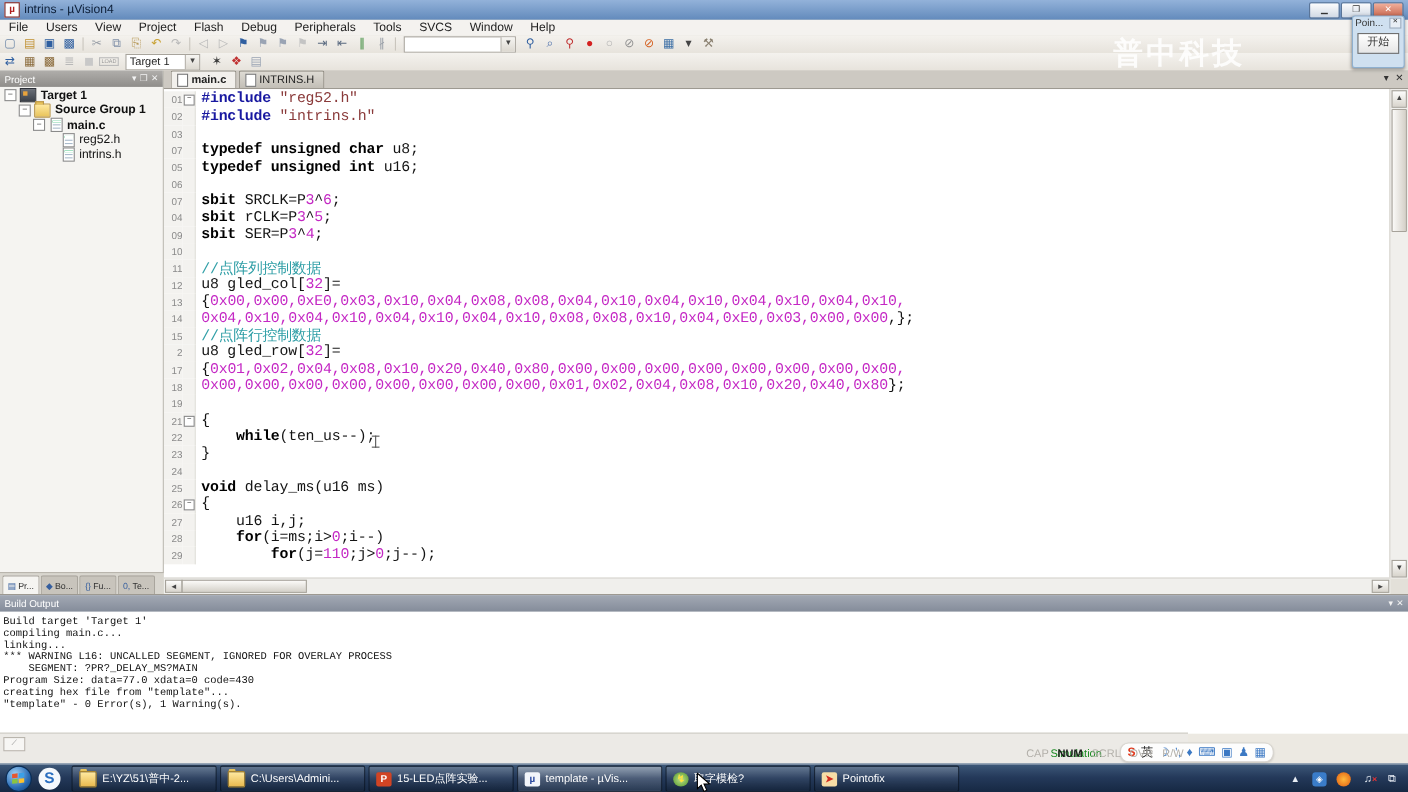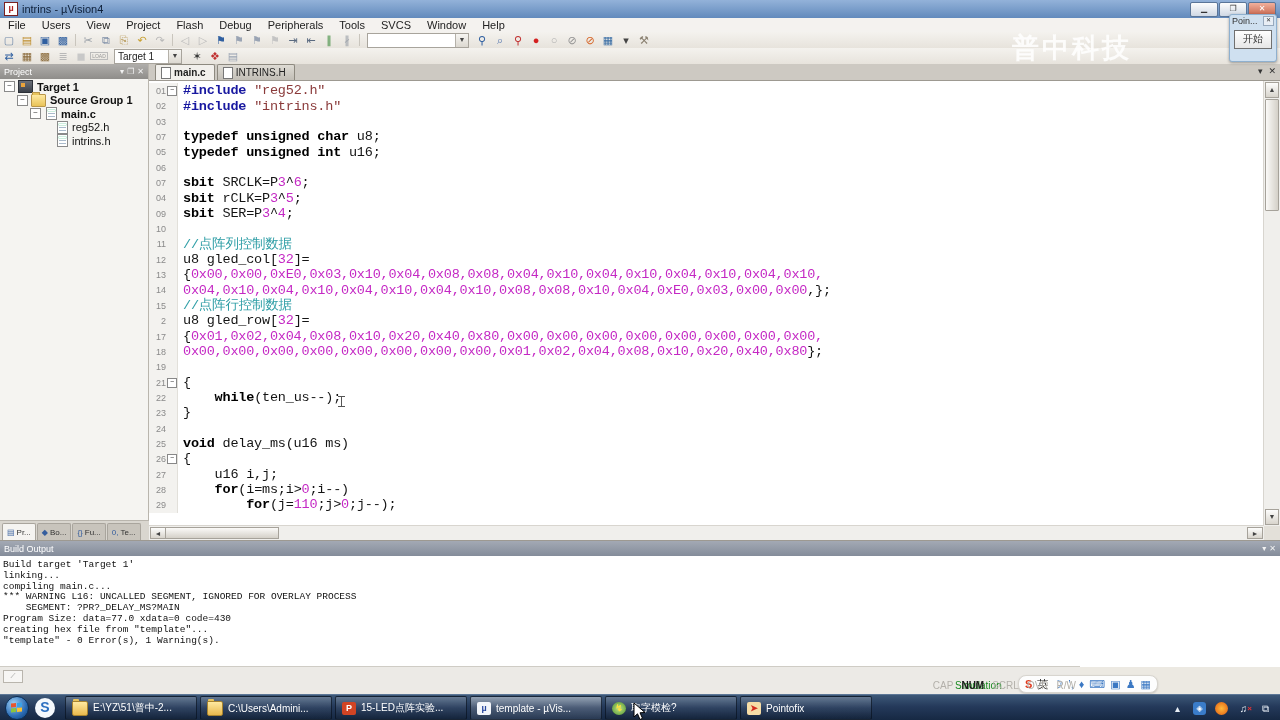--- a/index.html
+++ b/index.html
@@ -485,21 +485,21 @@
   </div>
 
   <div id="build">
     <div class="panel-header">
       <span>Build Output</span>
       <span class="ph-btns" id="build-hdr-btns">
           <span>▾</span>
           <span>✕</span>
         </span>
     </div>
-    <div id="build-lines"><div>Build target 'Target 1'</div><div>linking...</div><div>compiling main.c...</div><div>*** WARNING L16: UNCALLED SEGMENT, IGNORED FOR OVERLAY PROCESS</div><div>    SEGMENT: ?PR?_DELAY_MS?MAIN</div><div>Program Size: data=77.0 xdata=0 code=430</div><div>creating hex file from "template"...</div><div>"template" - 0 Error(s), 1 Warning(s).</div></div>
+    <div id="build-lines"><div>Build target 'Target 1'</div><div>compiling main.c...</div><div>linking...</div><div>*** WARNING L16: UNCALLED SEGMENT, IGNORED FOR OVERLAY PROCESS</div><div>    SEGMENT: ?PR?_DELAY_MS?MAIN</div><div>Program Size: data=77.0 xdata=0 code=430</div><div>creating hex file from "template"...</div><div>"template" - 0 Error(s), 1 Warning(s).</div></div>
   </div>
 
   <div id="status">
     <span class="grip">⟋</span>
     <span id="sim-label">Simulation</span>
     <span id="ime-bar">
         <span class="sglyph" style="color: rgb(224, 58, 30); font-weight: bold;">S</span>
         <span class="sglyph" style="color: rgb(34, 34, 34);">英</span>
         <span class="sglyph" style="color: rgb(59, 120, 195);">☽</span>
         <span class="sglyph" style="color: rgb(59, 120, 195);">’,</span>

